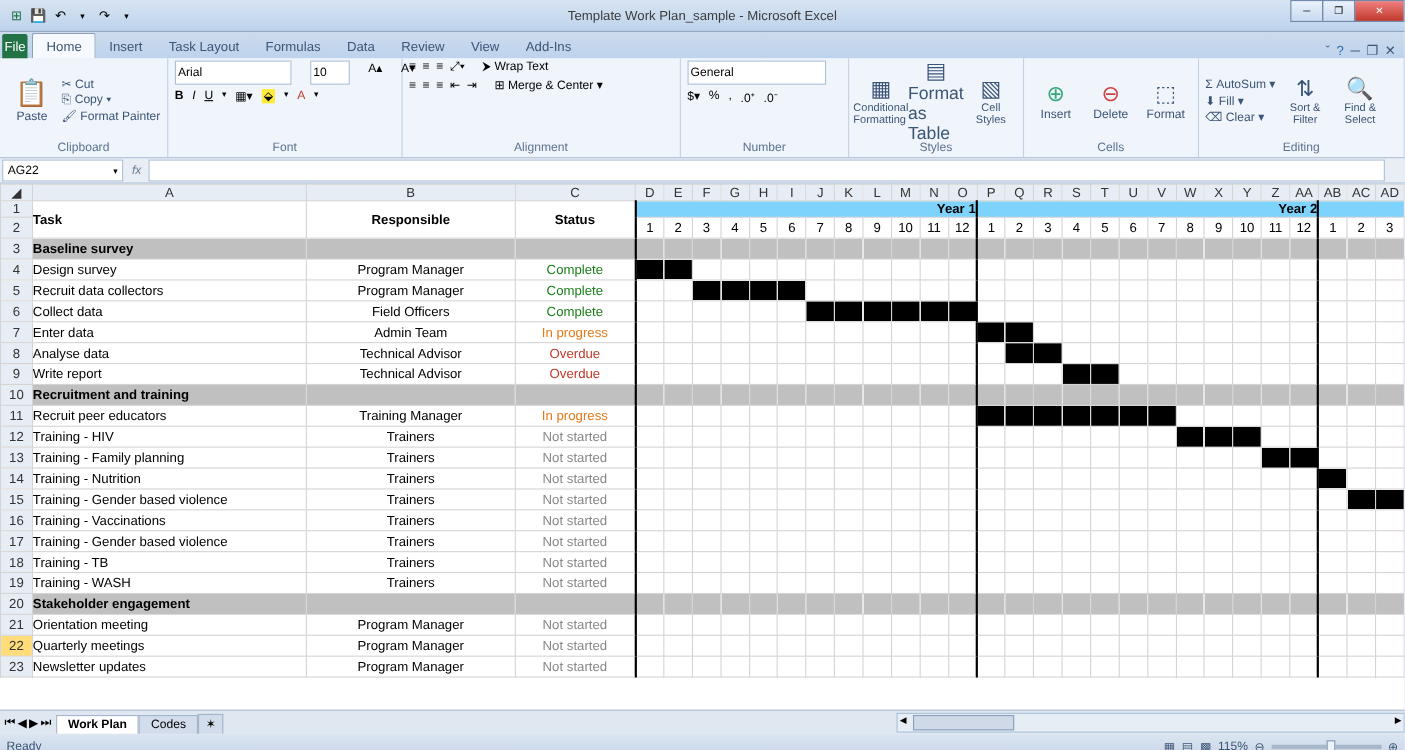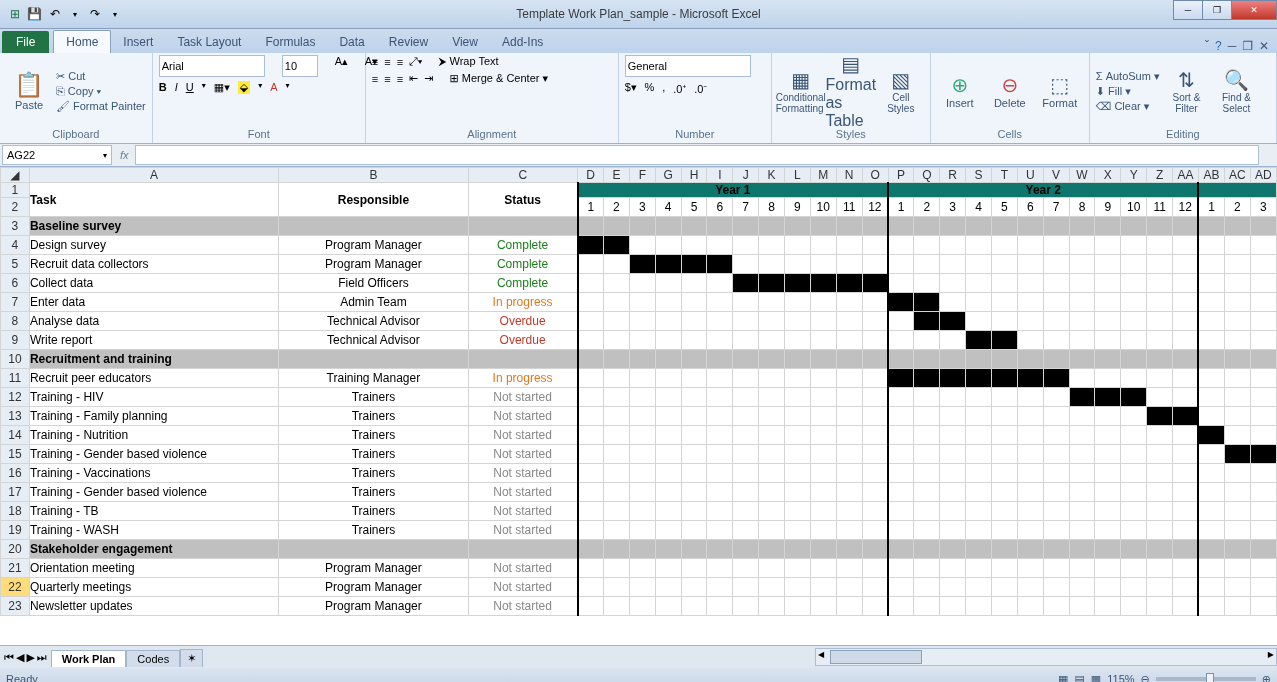--- a/index.html
+++ b/index.html
@@ -5,21 +5,21 @@
 html,body{margin:0;padding:0;font-family:"Segoe UI",Tahoma,sans-serif;font-size:11px;background:#dce6f2;color:#000;overflow:hidden;width:1277px;height:682px}
 .titlebar{height:28px;background:linear-gradient(#d7e4f2,#bdd3ec);display:flex;align-items:center;position:relative;border-bottom:1px solid #8ba0bc}
 .qat{display:flex;gap:2px;padding-left:6px;align-items:center}
 .qat-btn{width:18px;height:18px;display:flex;align-items:center;justify-content:center;font-size:12px}
 .winctl{position:absolute;right:0;top:0;display:flex}
 .winbtn{width:28px;height:18px;background:linear-gradient(#eaf1fb,#c9daf0);border:1px solid #6f8aab;margin-left:-1px;display:flex;align-items:center;justify-content:center;font-size:9px}
 .winbtn.close{background:linear-gradient(#f08080,#c0392b);color:#fff;width:44px}
 .titletext{position:absolute;left:50%;transform:translateX(-50%);font-size:12px;color:#3b3b3b}
 .ribbon-tabs{height:24px;display:flex;align-items:flex-end;padding-left:2px;background:linear-gradient(#cddbed,#bdd3ec)}
 .rtab{padding:4px 12px;font-size:12px;color:#3b5576;cursor:default}
-.rtab.file{background:#217346;background:#2b8a3e;background:#1e7e34;background:#207245;color:#fff;border-radius:2px 2px 0 0;margin-right:4px;padding:4px 14px}
+.rtab.file{background:#217346;background:#2b8a3e;background:#1e7e34;background:#207245;color:#fff;border-radius:2px 2px 0 0;margin-right:4px;padding:4px 2px}
 .rtab.file{background:#227447}
 .rtab.file{background:#217346}
 .rtab.active{background:#f6f9fd;border:1px solid #8ba0bc;border-bottom:none;color:#3b5576;border-radius:2px 2px 0 0}
 .ribbon-help{margin-left:auto;display:flex;gap:6px;align-items:center;padding-right:8px;color:#3b5576;font-size:12px}
 .ribbon{height:90px;background:#f0f5fb;border-bottom:1px solid #9db2ce;display:flex}
 .rgroup{border-right:1px solid #c2d1e4;display:flex;flex-direction:column;justify-content:space-between;padding:2px 6px}
 .rgroup-title{text-align:center;font-size:11px;color:#5a728f;padding:1px 0}
 .rgroup-body{flex:1;display:flex;align-items:center;gap:4px}
 .big-btn{display:flex;flex-direction:column;align-items:center;justify-content:center;width:46px;height:64px;font-size:11px;color:#3b5576}
 .small-row{display:flex;flex-direction:column;gap:2px;font-size:11px;color:#3b5576}
@@ -36,21 +36,21 @@
 .selrow{background:#ffdc7a}
 .cell{padding:1px 4px;height:18px}
 .section{background:#c0c0c0;font-weight:bold}
 .bold{font-weight:bold}
 .center{text-align:center}
 .st-complete{color:#1a7f1a}
 .st-progress{color:#e67817}
 .st-overdue{color:#c0392b}
 .st-notstarted{color:#888}
 .gantt-filled{background:#000}
-.yearhdr{text-align:center;font-weight:bold;background:#0f766e}
+.yearhdr{text-align:right;font-weight:bold;background:#7dd3fc}
 .sheet-tabs{height:22px;background:#dfe7f1;display:flex;align-items:center;border-top:1px solid #9db2ce;font-size:11px}
 .sheet-nav{padding:0 4px;display:flex;gap:2px}
 .sheet-tab{padding:2px 10px;background:#fff;border:1px solid #a3b5cb;border-bottom:none;margin-top:2px}
 .sheet-tab.active{background:#fff;font-weight:bold}
 .sheet-tab.inactive{background:#d3dceb}
 .hscroll-spacer{flex:1}
 .hscroll{width:460px;height:16px;background:#e7edf5;border:1px solid #a9bfd8;position:relative}
 .hscroll-thumb{position:absolute;left:14px;top:1px;height:12px;width:90px;background:#cfd9e8;border:1px solid #8ba0bc}
 .statusbar{height:22px;background:linear-gradient(#dbe5f1,#c6d4e6);display:flex;align-items:center;font-size:11px;color:#3b5576;padding:0 6px;justify-content:space-between}
 .zoom{display:flex;align-items:center;gap:6px}

